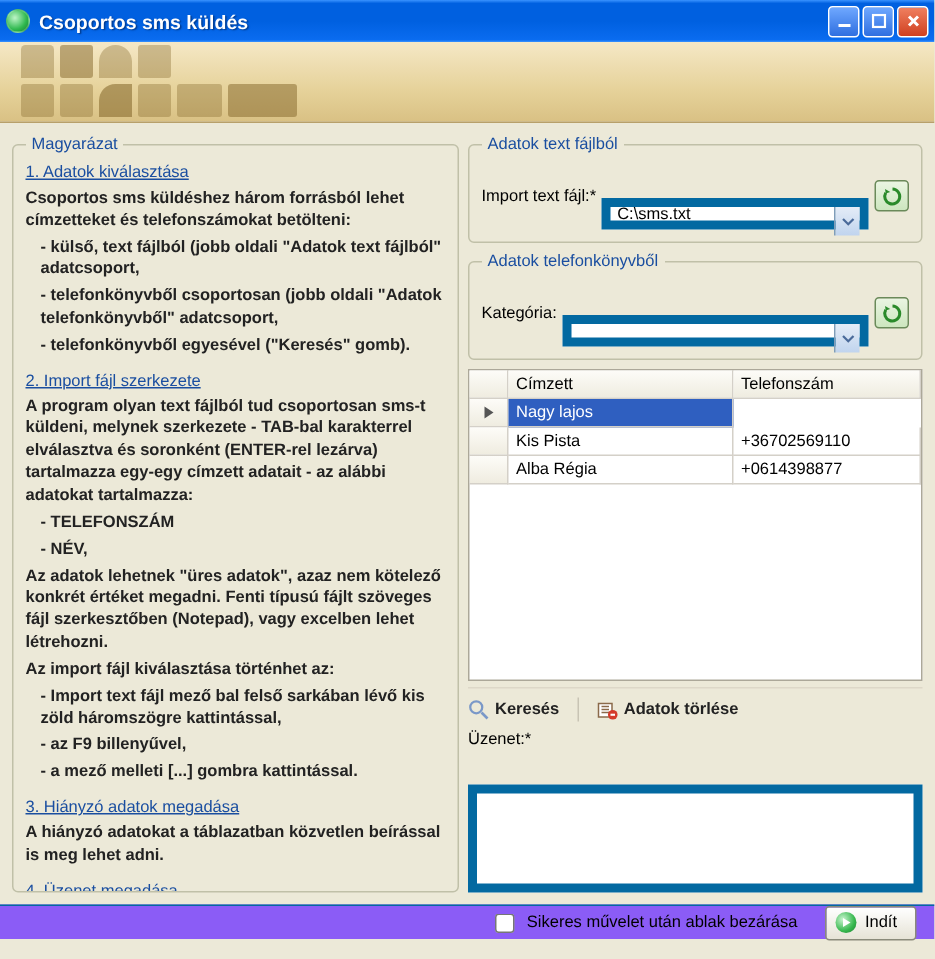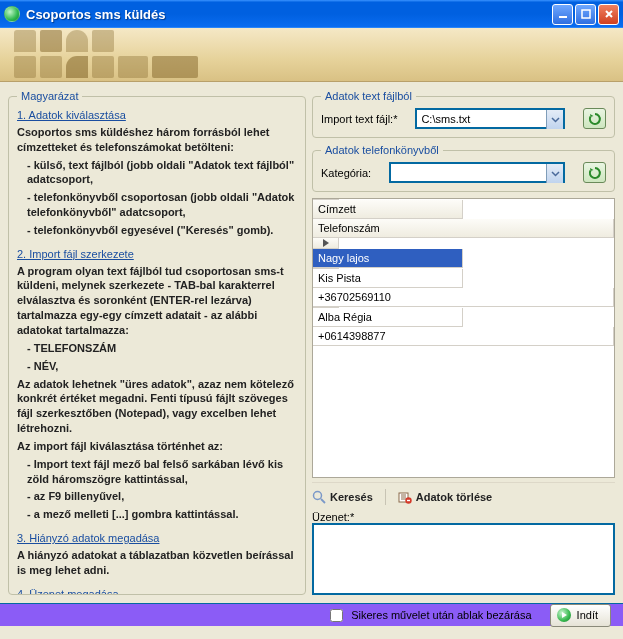--- a/index.html
+++ b/index.html
@@ -75,27 +75,28 @@
     font-size: 11px;
   }
   fieldset.help { flex: 0 0 298px; height: 100%; overflow: hidden; }
   .help-body { line-height: 1.35; color: #222; }
   .help-body .link { color: #1a4ea0; text-decoration: underline; cursor: pointer; display:inline-block; margin-bottom:2px;}
   .help-body p { margin: 0 0 3px 0; font-weight: bold; }
   .help-body .indent { padding-left: 10px; }
 
   .rightcol { flex: 1; display: flex; flex-direction: column; }
 
-  .row { display: flex; align-items: center; gap: 18px; }
+  .row { display: flex; align-items: center; gap: 4px; }
   .row label { white-space: nowrap; }
   .combo, input[type=text], textarea {
-    border: 2px solid #0369a1;
+    border: 6px solid #0369a1;
     font: inherit;
     padding: 2px 3px;
     background: white;
+    margin-top: 24px;
   }
   .combo {
     flex: 1;
     height: 21px;
     display: flex;
     align-items: center;
     padding: 0 0 0 4px;
     position: relative;
     background: white;
   }
@@ -118,21 +119,20 @@
   .grid {
     border: 1px solid #aca899;
     background: white;
     flex: 1;
     min-height: 180px;
     display:flex; flex-direction:column;
   }
   .grid-header, .grid-row {
     display:flex;
     font-size: 11px;
-    flex-direction: column;
   }
   .grid-header > div, .grid-row > div {
     border-right: 1px solid #d4d0c8;
     border-bottom: 1px solid #d4d0c8;
     padding: 3px 5px;
     overflow: hidden;
   }
   .grid-header > div {
     background: linear-gradient(#fdfcf8,#efece0);
     font-weight: normal;

